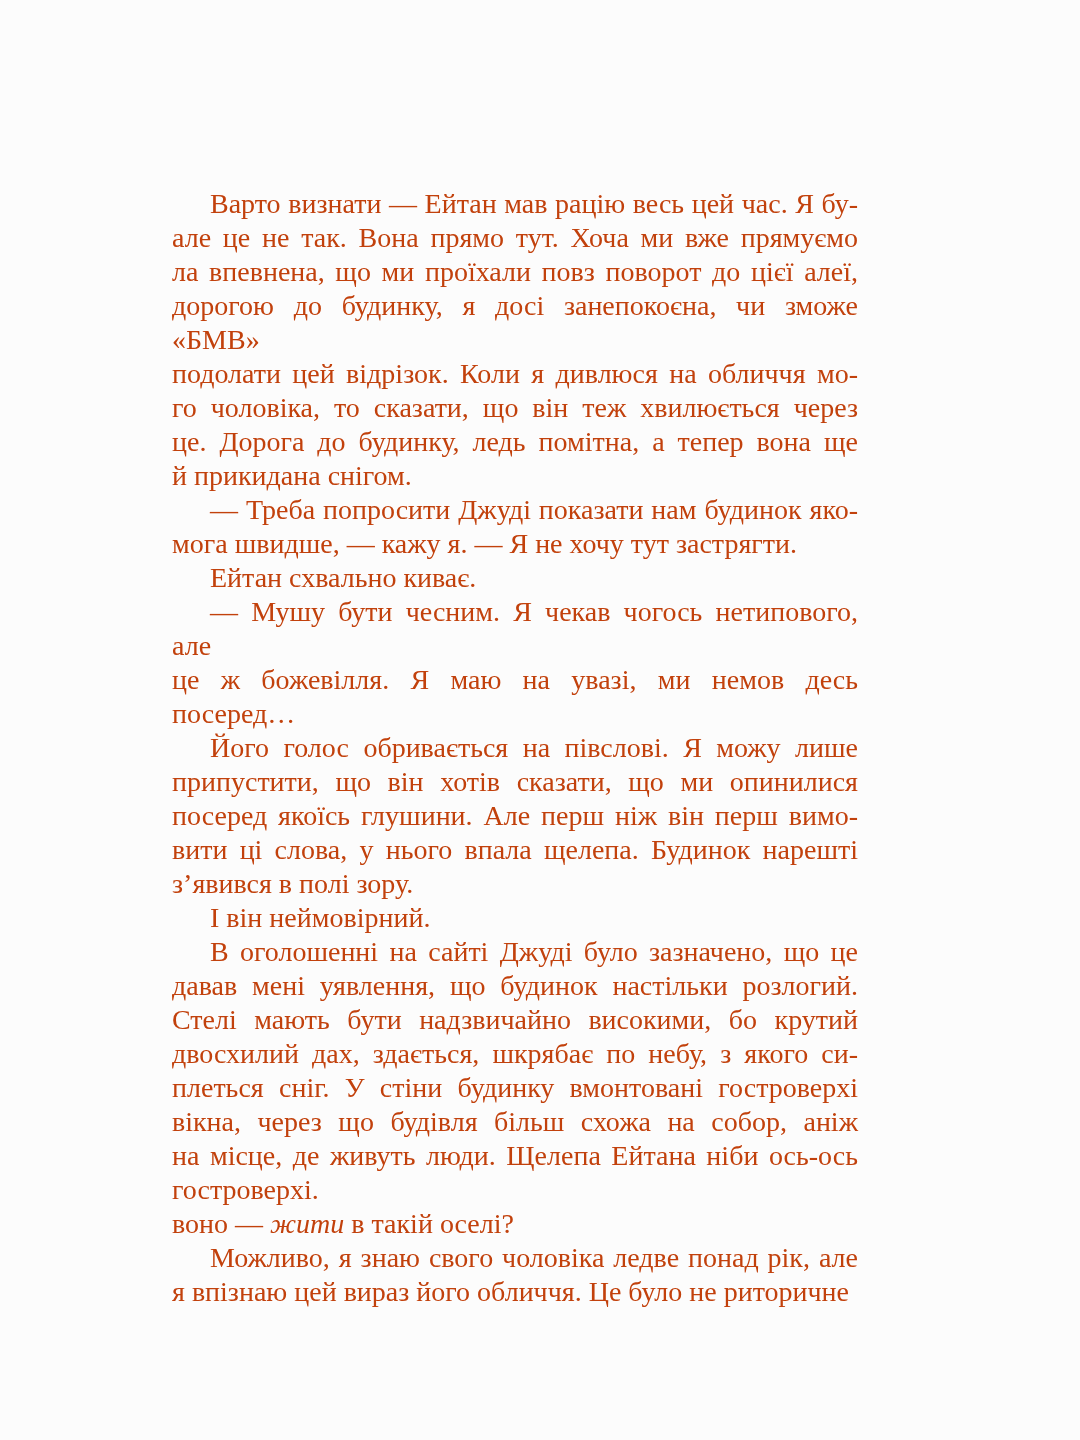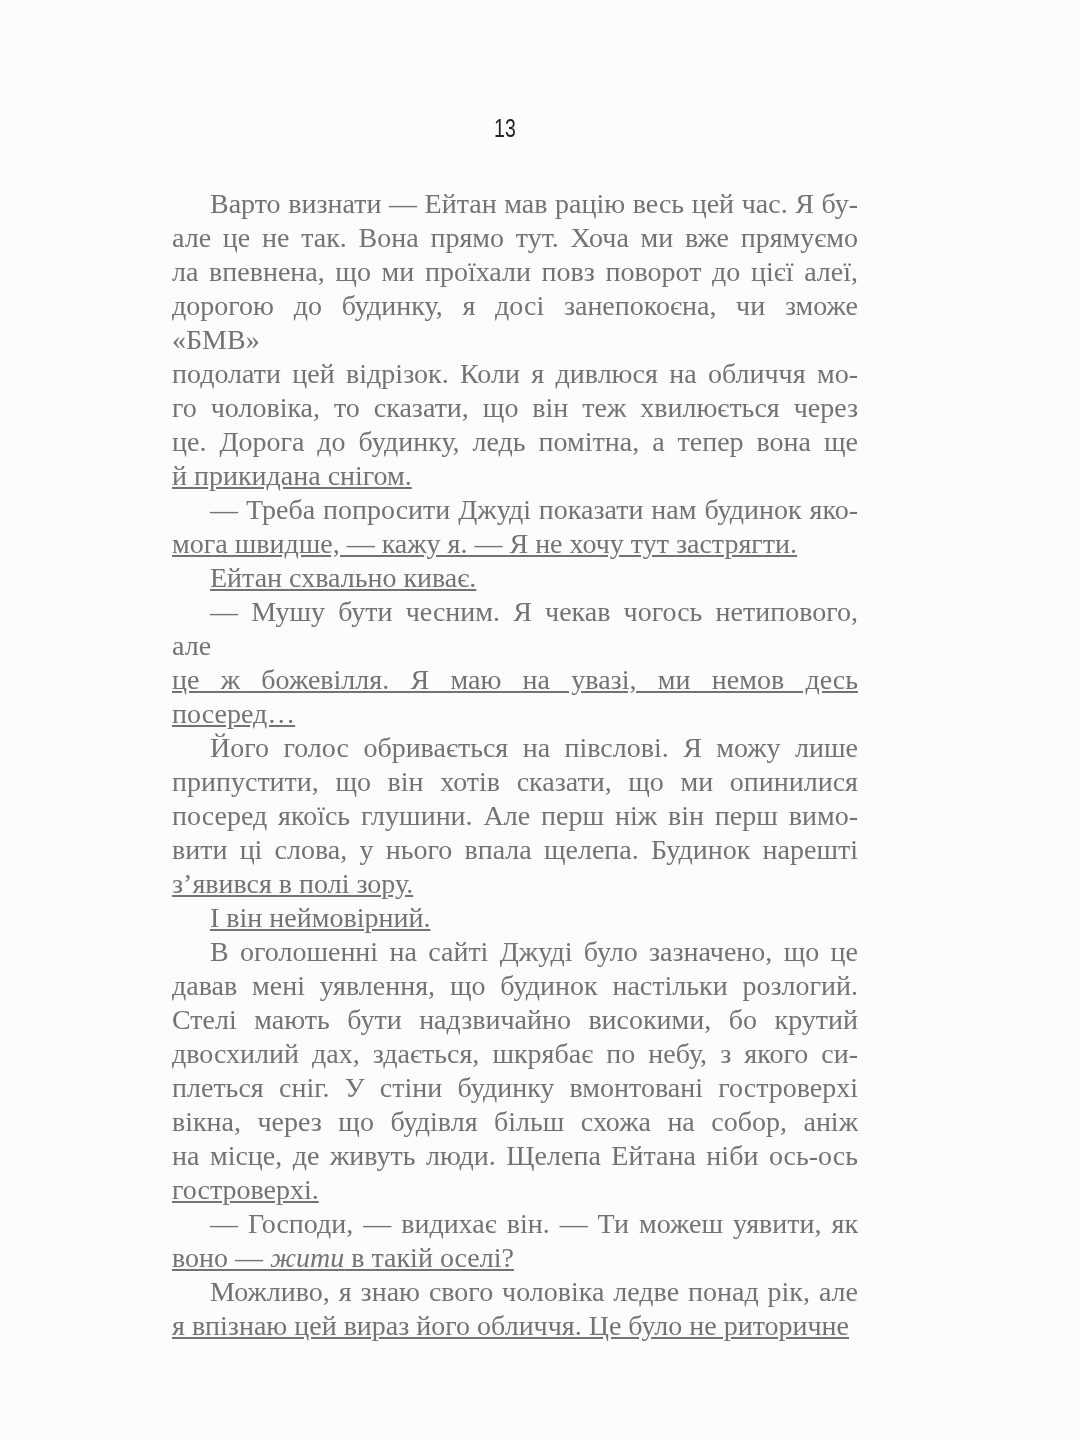--- a/index.html
+++ b/index.html
@@ -42,37 +42,33 @@
     font-size: 28px;
     line-height: 34px;
     color: #1e1e1e;
   }
   .line {
     text-align: justify;
     text-align-last: justify;
   }
   .line.last {
     text-align-last: left;
-    text-decoration: underline;
   }
   .line.indent {
     text-indent: 38px;
   }
   .seg.italic {
     font-style: italic;
   }
 </style>
 </head>
 <body style="background: rgb(252, 252, 252);">
 
 <div class="page">
-  <div class="page-number" style="color: rgb(34, 34, 34);">
-    <span class="digits">13</span>
-  </div>
-  <div class="text-block" style="color: #737373;">
+  <div class="text-block" style="color: #c2410c;">
       <div class="line indent"><span class="seg">Варто визнати — Ейтан мав рацію весь цей час. Я бу-</span></div>
       <div class="line"><span class="seg">але це не так. Вона прямо тут. Хоча ми вже прямуємо</span></div>
       <div class="line"><span class="seg">ла впевнена, що ми проїхали повз поворот до цієї алеї,</span></div>
       <div class="line"><span class="seg">дорогою до будинку, я досі занепокоєна, чи зможе «БМВ»</span></div>
       <div class="line"><span class="seg">подолати цей відрізок. Коли я дивлюся на обличчя мо-</span></div>
       <div class="line"><span class="seg">го чоловіка, то сказати, що він теж хвилюється через</span></div>
       <div class="line"><span class="seg">це. Дорога до будинку, ледь помітна, а тепер вона ще</span></div>
       <div class="line last"><span class="seg">й прикидана снігом.</span></div>
       <div class="line indent"><span class="seg">— Треба попросити Джуді показати нам будинок яко-</span></div>
       <div class="line last"><span class="seg">мога швидше, — кажу я. — Я не хочу тут застрягти.</span></div>
@@ -86,18 +82,17 @@
       <div class="line last"><span class="seg">з’явився в полі зору.</span></div>
       <div class="line indent last"><span class="seg">І він неймовірний.</span></div>
       <div class="line indent"><span class="seg">В оголошенні на сайті Джуді було зазначено, що це</span></div>
       <div class="line"><span class="seg">давав мені уявлення, що будинок настільки розлогий.</span></div>
       <div class="line"><span class="seg">Стелі мають бути надзвичайно високими, бо крутий</span></div>
       <div class="line"><span class="seg">двосхилий дах, здається, шкрябає по небу, з якого си-</span></div>
       <div class="line"><span class="seg">плеться сніг. У стіни будинку вмонтовані гостроверхі</span></div>
       <div class="line"><span class="seg">вікна, через що будівля більш схожа на собор, аніж</span></div>
       <div class="line"><span class="seg">на місце, де живуть люди. Щелепа Ейтана ніби ось-ось</span></div>
       <div class="line last"><span class="seg">гостроверхі.</span></div>
-      <div class="line indent"><span class="seg">— Господи, — видихає він. — Ти можеш уявити, як</span></div>
       <div class="line last"><span class="seg">воно — </span><span class="seg italic">жити</span><span class="seg"> в такій оселі?</span></div>
       <div class="line indent"><span class="seg">Можливо, я знаю свого чоловіка ледве понад рік, але</span></div>
       <div class="line last"><span class="seg">я впізнаю цей вираз його обличчя. Це було не риторичне</span></div>
     </div>
 </div>
 
 </body></html>

